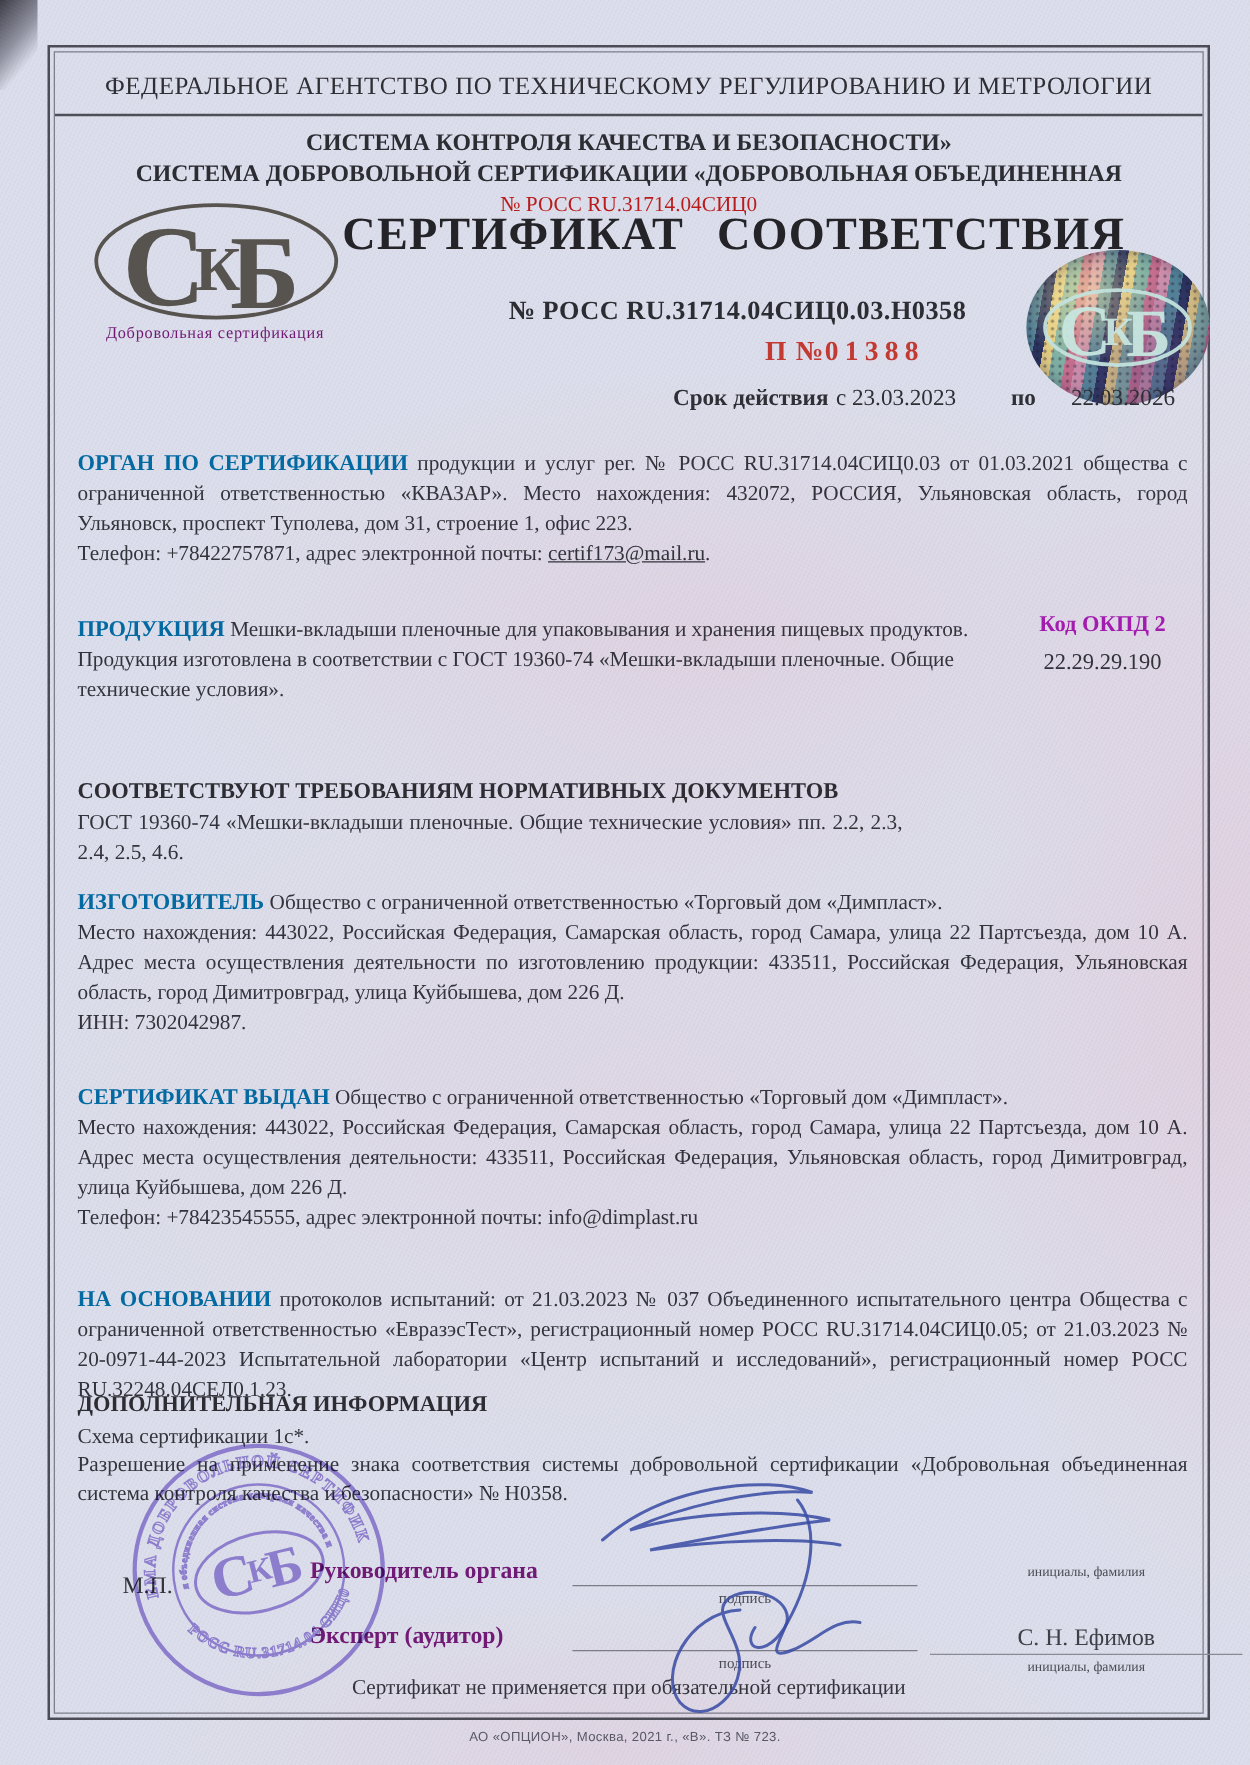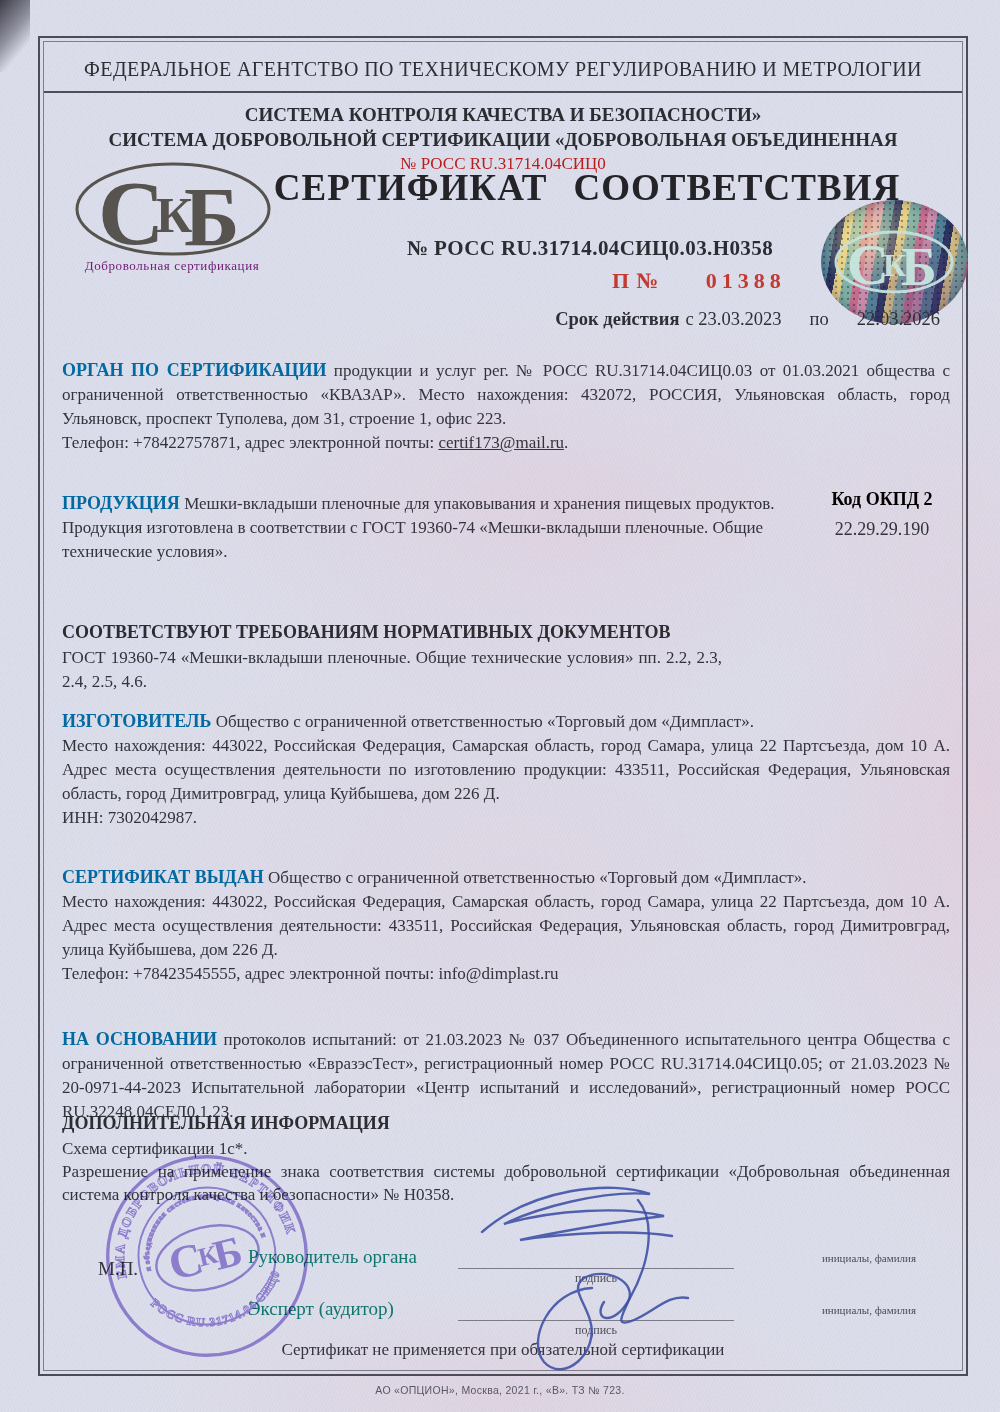--- a/index.html
+++ b/index.html
@@ -40,66 +40,66 @@
   .logo-svg text { fill:#57534f; font-family:"Liberation Serif",serif; font-weight:bold; }
   .logo-caption { position:absolute; left:18px; top:216px; width:220px; text-align:center;
     font-size:13px; letter-spacing:.6px; color:#701a75; }
 
   .title { position:absolute; left:181px; top:124px; width:724px; text-align:center;
     font-size:37px; font-weight:bold; letter-spacing:1px; word-spacing:16px; color:#232328; }
   .cert-num { position:absolute; left:184px; top:194px; width:724px; text-align:center;
     font-size:21px; font-weight:bold; letter-spacing:.4px; color:#2c2c33; }
   .form-num { position:absolute; left:568px; top:226px; font-size:22px; font-weight:bold;
     color:#c23a31; letter-spacing:1px; }
-  .form-num .digits { margin-left:46px; letter-spacing:5px; }
+  .form-num .digits { letter-spacing:5px; }
 
   .holo { position:absolute; left:777px; top:158px; width:147px; height:124px; border-radius:50%;
     background:
       radial-gradient(circle at 32% 28%, rgba(255,235,160,.55), transparent 42%),
       radial-gradient(circle at 70% 75%, rgba(90,60,120,.45), transparent 55%),
       repeating-linear-gradient(100deg, #d293ae 0 9px, #54889b 9px 19px, #2a3560 19px 27px, #e3cd84 27px 35px, #7fb0a4 35px 46px, #c9708f 46px 54px);
     box-shadow: inset 0 0 14px rgba(40,30,70,.45); overflow:hidden; }
   .holo-dots { position:absolute; inset:0; border-radius:50%;
     background-image:radial-gradient(circle, rgba(20,20,40,.38) 1px, transparent 1.6px);
     background-size:6px 6px; }
   .holo-svg { position:absolute; left:8px; top:16px; width:130px; height:92px; }
   .holo-svg ellipse { fill:none; stroke:#c3e2dc; stroke-width:3; opacity:.95; }
   .holo-svg text { fill:#c8e6e0; font-family:"Liberation Serif",serif; font-weight:bold; opacity:.95; }
 
   .validity { position:absolute; right:22px; top:267px; font-size:18.5px; color:#2f2f36; }
   .validity b { font-weight:bold; }
-  .validity .sp1 { margin-left:6px; } .validity .sp2 { margin-left:28px; } .validity .sp3 { margin-left:28px; }
+  .validity .sp1 { margin-left:6px; } .validity .sp2 { margin-left:44px;font-weight:bold; } .validity .sp3 { margin-left:28px; }
 
   .sec { position:absolute; left:18px; width:888px; font-size:17px; line-height:24px; color:#33333b; }
   .sec p { margin:0; }
   .just { text-align:justify; }
   .h { font-weight:bold; font-size:18px; color:#0369a1; }
   .h-line { font-weight:bold; font-size:18px; color:#2c2c32; margin-bottom:2px; }
   .email { text-decoration:underline; }
 
   .sec-organ { top:316px; }
   .sec-product { top:449px; width:732px; }
   .okpd { position:absolute; left:758px; top:447px; width:160px; text-align:center; }
-  .okpd-label { font-weight:bold; font-size:18px; color:#000000; }
+  .okpd-label { font-weight:bold; font-size:18px; color:#a21caf; }
   .okpd-value { margin-top:9px; font-size:18px; }
   .sec-compliance { top:578px; }
   .sec-compliance p { width:660px; }
   .sec-manufacturer { top:667px; }
   .sec-issued { top:823px; }
   .sec-basis { top:985px; }
   .sec-additional { top:1070px; line-height:23px; }
 
   .mp { position:absolute; left:54px; top:1216px; font-size:19px; color:#34343c; z-index:2; }
 
   .stamp { position:absolute; left:57px; top:1108px; width:212px; height:212px; z-index:5;
     transform:rotate(-14deg); opacity:.82; mix-blend-mode:multiply; pointer-events:none; }
   .stamp * { fill:none; stroke:#7b68c6; }
   .stamp text { fill:#7b68c6; stroke:none; font-family:"Liberation Serif",serif; font-weight:bold; }
 
-  .sig-role { position:absolute; left:204px; font-size:19px; font-weight:normal; color:#0f766e; z-index:2; }
+  .sig-role { position:absolute; left:204px; font-size:19px; font-weight:bold; color:#701a75; z-index:2; }
   .sig-line { position:absolute; width:276px; border-bottom:1.2px solid #7c7c88; z-index:2; }
   .sig-caption { position:absolute; font-size:12px; color:#4c4c55; text-align:center; z-index:2; }
   .name-block { position:absolute; left:700px; width:250px; text-align:center; z-index:2; }
   .name-block .nm { font-size:19px; color:#3d4046; border-bottom:1.2px solid #8a8a94; display:block; padding-bottom:1px; }
   .name-block .cap { font-size:11px; color:#4c4c55; }
 
   .sig-svg { position:absolute; left:398px; top:1128px; width:330px; height:210px; z-index:6; pointer-events:none; }
   .sig-svg path { fill:none; stroke:#3c4ea5; stroke-width:2.4; stroke-linecap:round; opacity:.88; }
 
   .note { position:absolute; left:0; top:1298px; width:100%; text-align:center; font-size:17px; color:#34343c; }
@@ -218,20 +218,21 @@
       <div class="sig-line" style="left:414px; top:1196px; height:30px;"></div>
       <div class="sig-caption" style="left:414px; top:1229px; width:276px;">подпись</div>
       <div class="name-block" style="top:1206px;">
         <span class="cap">инициалы, фамилия</span>
       </div>
 
       <div class="sig-role" style="top:1256px;">Эксперт (аудитор)</div>
       <div class="sig-line" style="left:414px; top:1248px; height:30px;"></div>
       <div class="sig-caption" style="left:414px; top:1281px; width:276px;">подпись</div>
       <div class="name-block" style="top:1258px;">
+        <span class="nm">С. Н. Ефимов</span>
         <span class="cap">инициалы, фамилия</span>
       </div>
 
       <svg class="sig-svg" viewBox="0 0 330 210">
         <path d="M40 62 C90 18, 170 10, 208 24 C160 20, 95 38, 62 54 C110 40, 180 36, 222 46 C170 52, 105 64, 78 70 C130 62, 195 60, 230 66"></path>
         <path d="M196 30 C214 52, 208 92, 188 128 C172 158, 150 150, 162 132"></path>
         <path d="M150 118 C108 120, 84 170, 102 192 C122 214, 158 182, 148 150 C142 130, 128 118, 142 108 C164 96, 196 112, 186 132 C180 146, 172 158, 192 150 C212 142, 226 124, 246 128"></path>
       </svg>
 
       <div class="note">Сертификат не применяется при обязательной сертификации</div>

